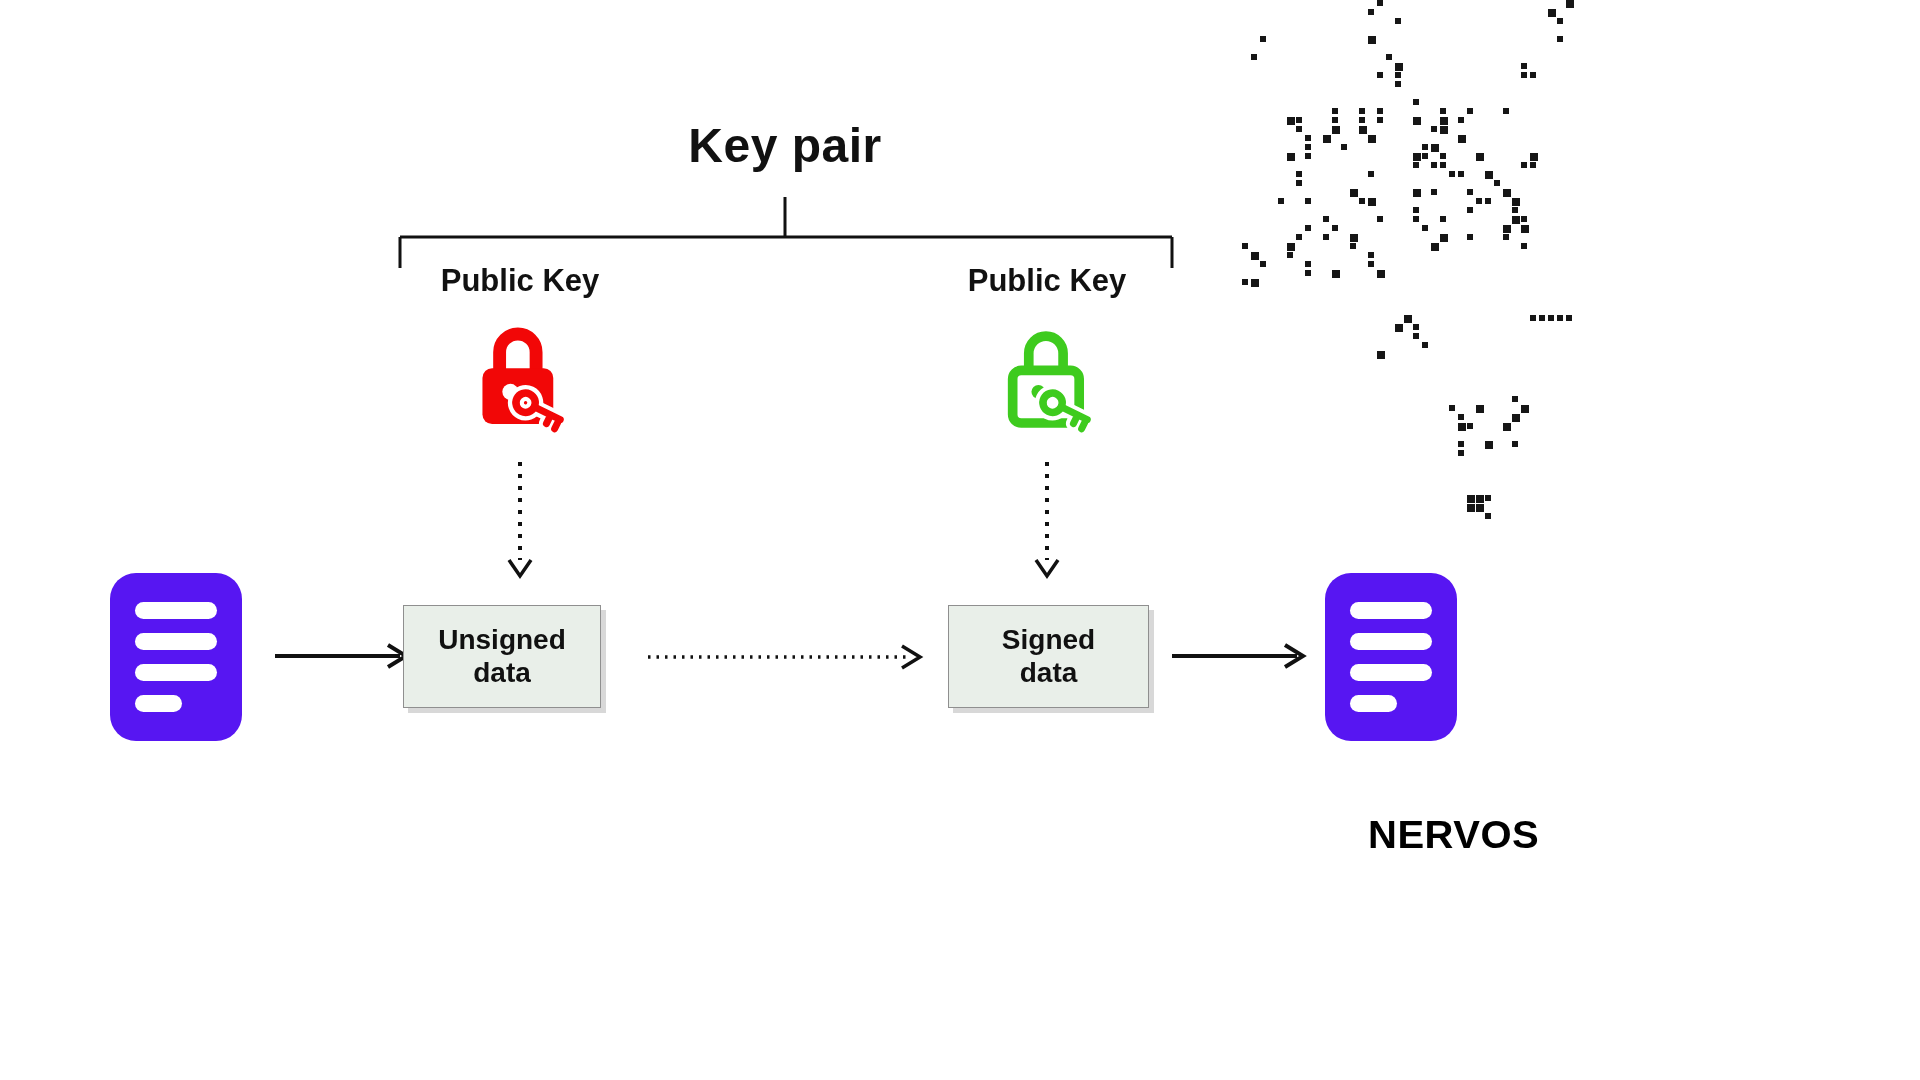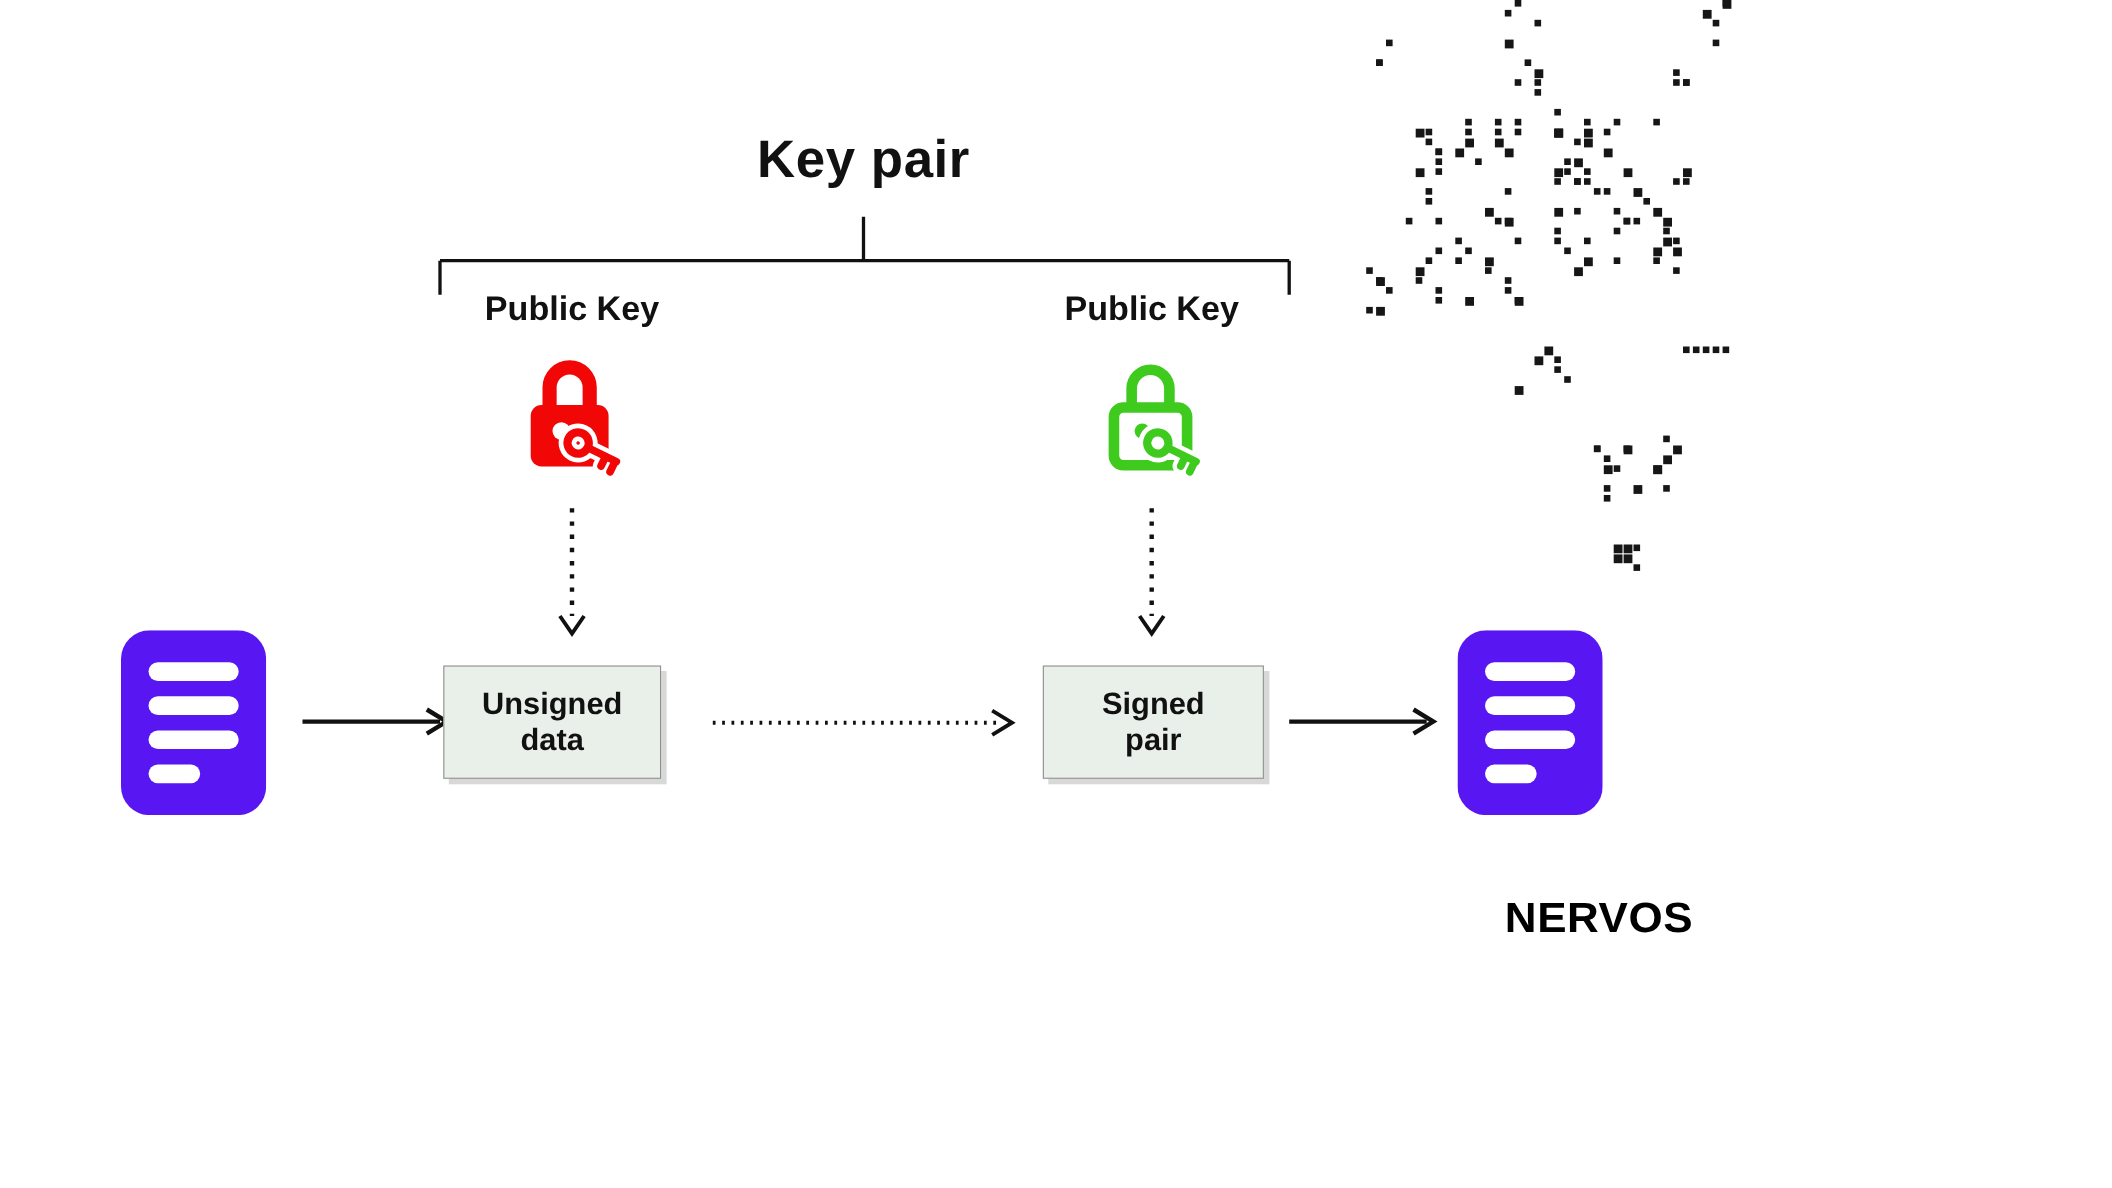--- a/index.html
+++ b/index.html
@@ -108,21 +108,21 @@
       </g>
     </svg>
   </div>
 
   <div class="box unsigned">
     <span>Unsigned
 data</span>
   </div>
   <div class="box signed">
     <span>Signed
-pair</span>
+data</span>
   </div>
 
   <div class="doc left">
     <svg viewBox="0 0 132 168">
       <rect width="132" height="168" rx="26" fill="currentColor"></rect>
       <rect x="25" y="29" width="82" height="17" rx="8.5" fill="#ffffff"></rect>
       <rect x="25" y="60" width="82" height="17" rx="8.5" fill="#ffffff"></rect>
       <rect x="25" y="91" width="82" height="17" rx="8.5" fill="#ffffff"></rect>
       <rect x="25" y="122" width="47" height="17" rx="8.5" fill="#ffffff"></rect>
     </svg>

